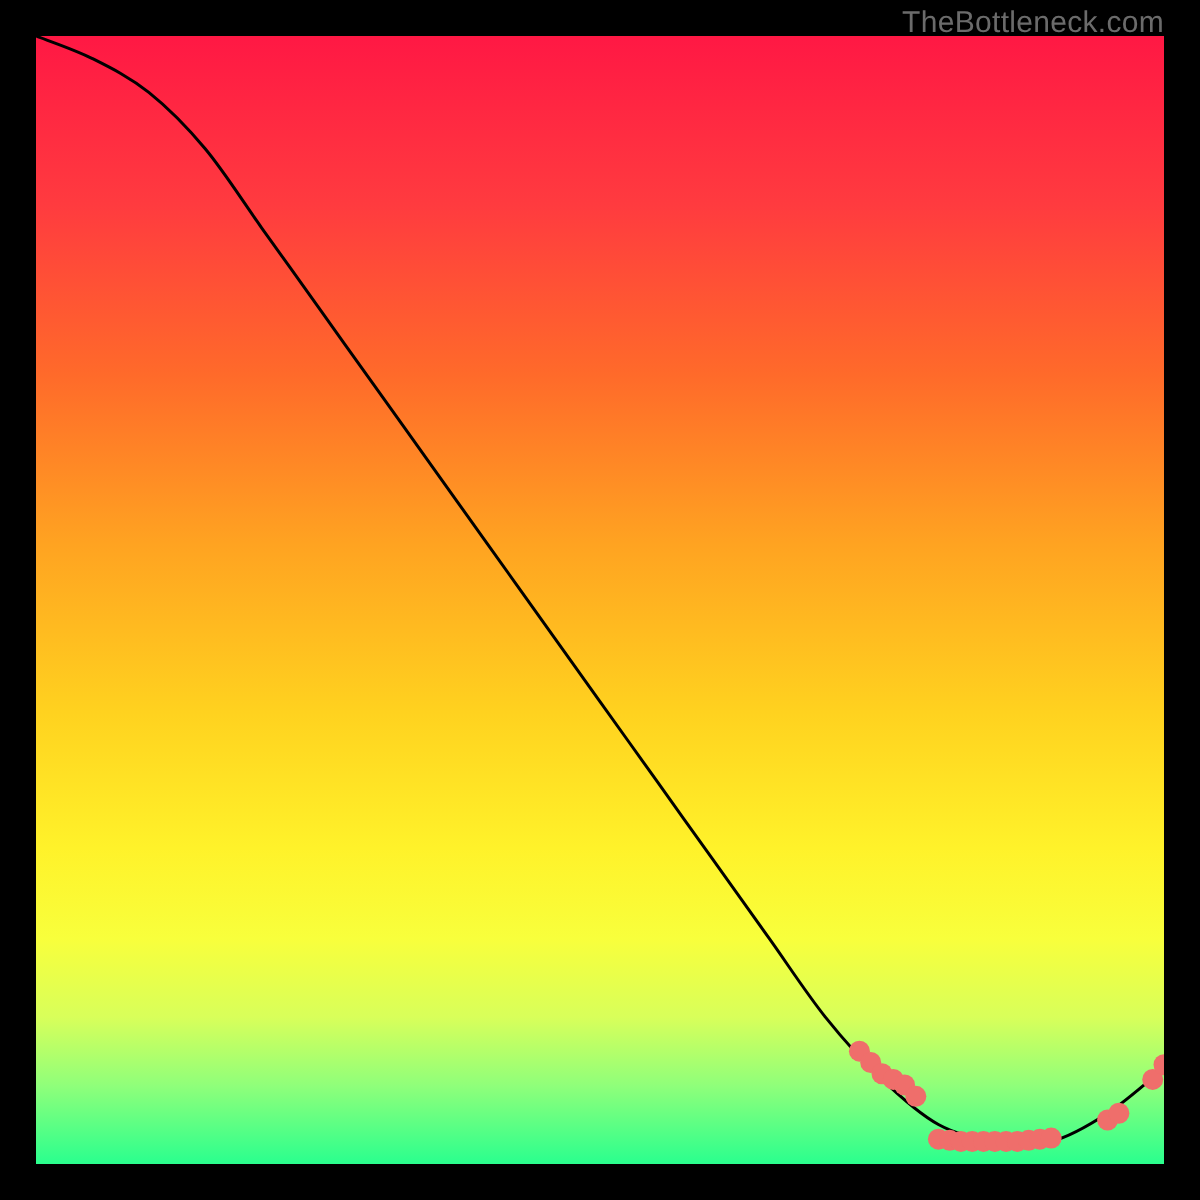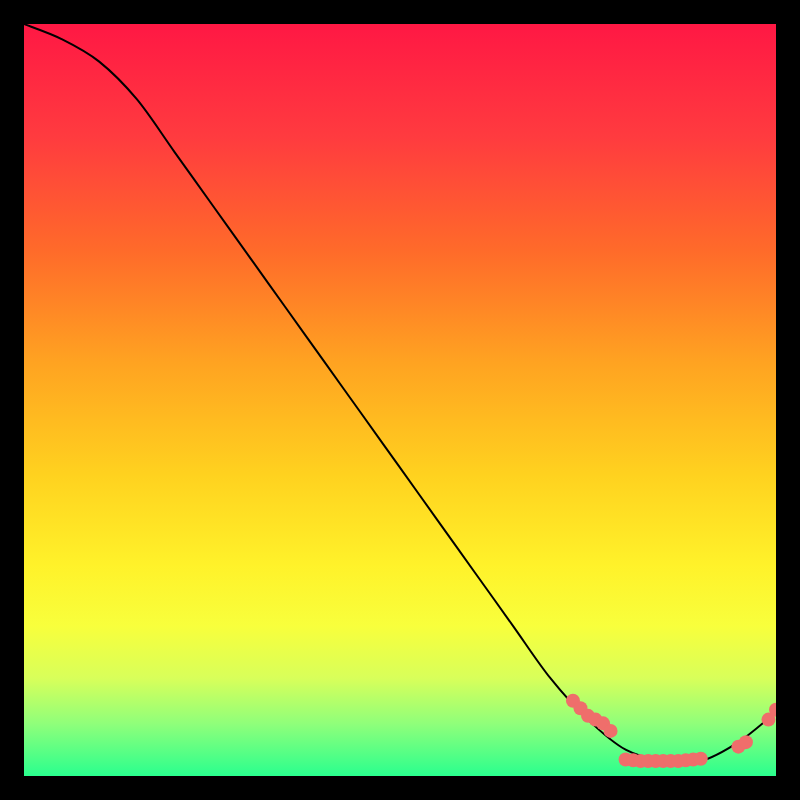--- a/index.html
+++ b/index.html
@@ -82,13 +82,14 @@
           <circle cx="661.76" cy="736.21" r="7" fill="#ef6e6b"></circle>
           <circle cx="669.28" cy="735.46" r="7" fill="#ef6e6b"></circle>
           <circle cx="676.80" cy="734.70" r="7" fill="#ef6e6b"></circle>
           <circle cx="714.40" cy="722.67" r="7" fill="#ef6e6b"></circle>
           <circle cx="721.92" cy="718.16" r="7" fill="#ef6e6b"></circle>
           <circle cx="744.48" cy="695.60" r="7" fill="#ef6e6b"></circle>
           <circle cx="752.00" cy="685.82" r="7" fill="#ef6e6b"></circle>
         </g>
     </svg>
   </div>
+  <div class="attribution">TheBottleneck.com</div>
 </div>
 
 </body></html>

